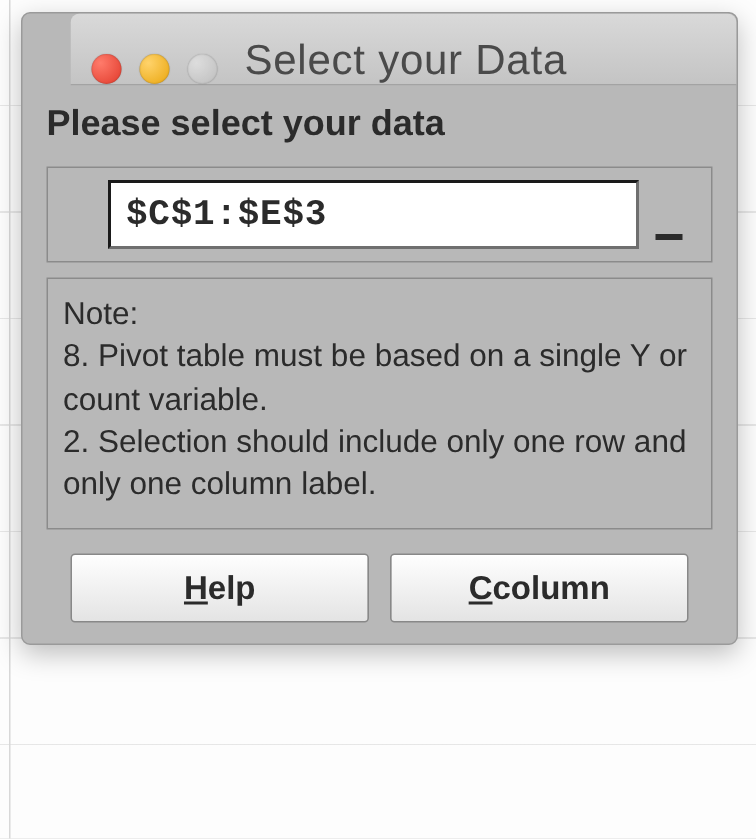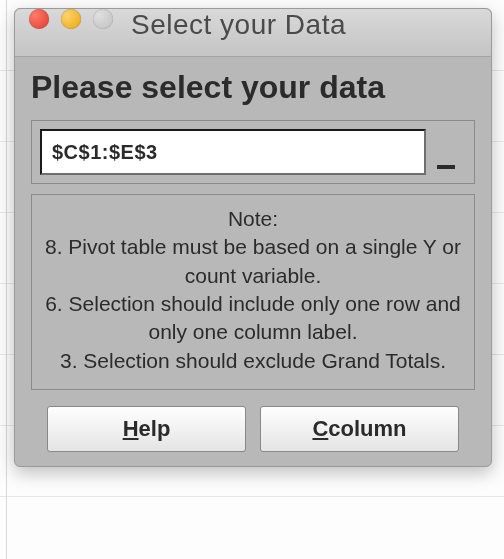--- a/index.html
+++ b/index.html
@@ -45,25 +45,26 @@
       background: #b8b8b8;
       border: 1px solid #9a9a9a;
       border-radius: 6px;
       box-shadow: 0 6px 18px rgba(0,0,0,0.25);
       padding-bottom: 14px;
     }
 
     .titlebar {
       height: 48px;
       display: flex;
-      align-items: flex-start;
+      align-items: flex-end;
       padding: 0 14px;
       background: linear-gradient(#d9d9d9, #c4c4c4);
       border-bottom: 1px solid #a3a3a3;
       border-radius: 6px 6px 0 0;
+      margin-left: 32px;
     }
     .traffic-lights {
       display: flex;
       gap: 12px;
       align-items: center;
       margin-right: 18px;
     }
     .traffic-light {
       width: 20px;
       height: 20px;
@@ -79,45 +80,46 @@
       color: #4a4a4a;
       font-weight: 400;
       letter-spacing: 0.5px;
     }
 
     .content {
       padding: 12px 16px 0 16px;
     }
 
     .prompt {
-      font-size: 32px;
+      font-size: 24px;
       font-weight: 700;
       color: #2b2b2b;
       margin-bottom: 14px;
     }
 
     .refedit-frame {
       border: 1px solid #8b8b8b;
       padding: 8px;
       background: #b8b8b8;
       margin-bottom: 10px;
       display: flex;
       align-items: stretch;
     }
     .refedit-input {
       flex: 1;
       background: #ffffff;
       border: 2px inset #6f6f6f;
       padding: 6px 10px;
-      font-size: 20px;
+      font-size: 24px;
       font-weight: 700;
       color: #2b2b2b;
-      font-family: Liberation Sans, sans-serif;
+      font-family: Liberation Mono, monospace;
       height: 46px;
       letter-spacing: 0.5px;
+      margin-left: 32px;
     }
     .refedit-picker {
       width: 40px;
       display: flex;
       align-items: flex-end;
       justify-content: center;
       padding-bottom: 6px;
       cursor: pointer;
     }
     .refedit-picker span {
@@ -125,21 +127,20 @@
       width: 18px;
       height: 4px;
       background: #2b2b2b;
     }
 
     .note-frame {
       border: 1px solid #8b8b8b;
       padding: 10px 10px 14px 10px;
       background: #b8b8b8;
       margin-bottom: 16px;
-      text-align: center;
     }
     .note-frame p {
       font-size: 21px;
       color: #2b2b2b;
       line-height: 1.35;
       font-weight: 500;
     }
 
     .button-row {
       display: flex;
@@ -190,22 +191,21 @@
     <div class="refedit-frame">
       <input class="refedit-input" type="text" value="$C$1:$E$3" style="">
       <div class="refedit-picker">
         <span></span>
       </div>
     </div>
 
     <div class="note-frame">
       <p>Note:</p>
       <p> 8. Pivot table must be based on a single Y or count variable.</p>
-      <p> 6. Selection should include only one row and only one column label.</p>
-      <p> 3. Selection should exclude Grand Totals.</p>
+      <p> 2. Selection should include only one row and only one column label.</p>
     </div>
 
     <div class="button-row">
       <button class="btn">
         <span class="ul">H</span>
           <span>elp</span>
       </button>
       <button class="btn">
         <span class="ul">C</span>
           <span>column</span>

